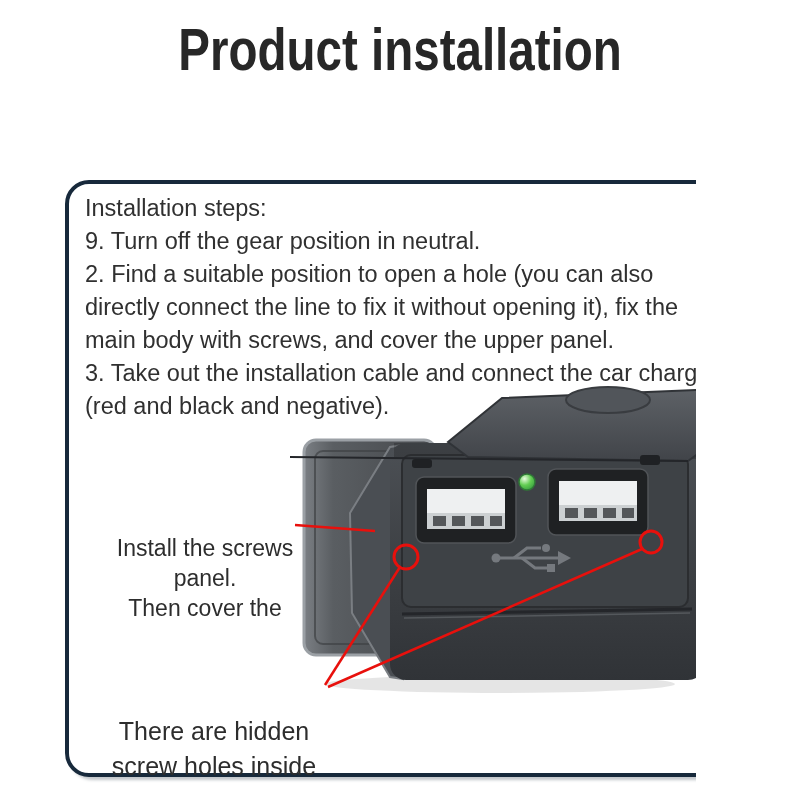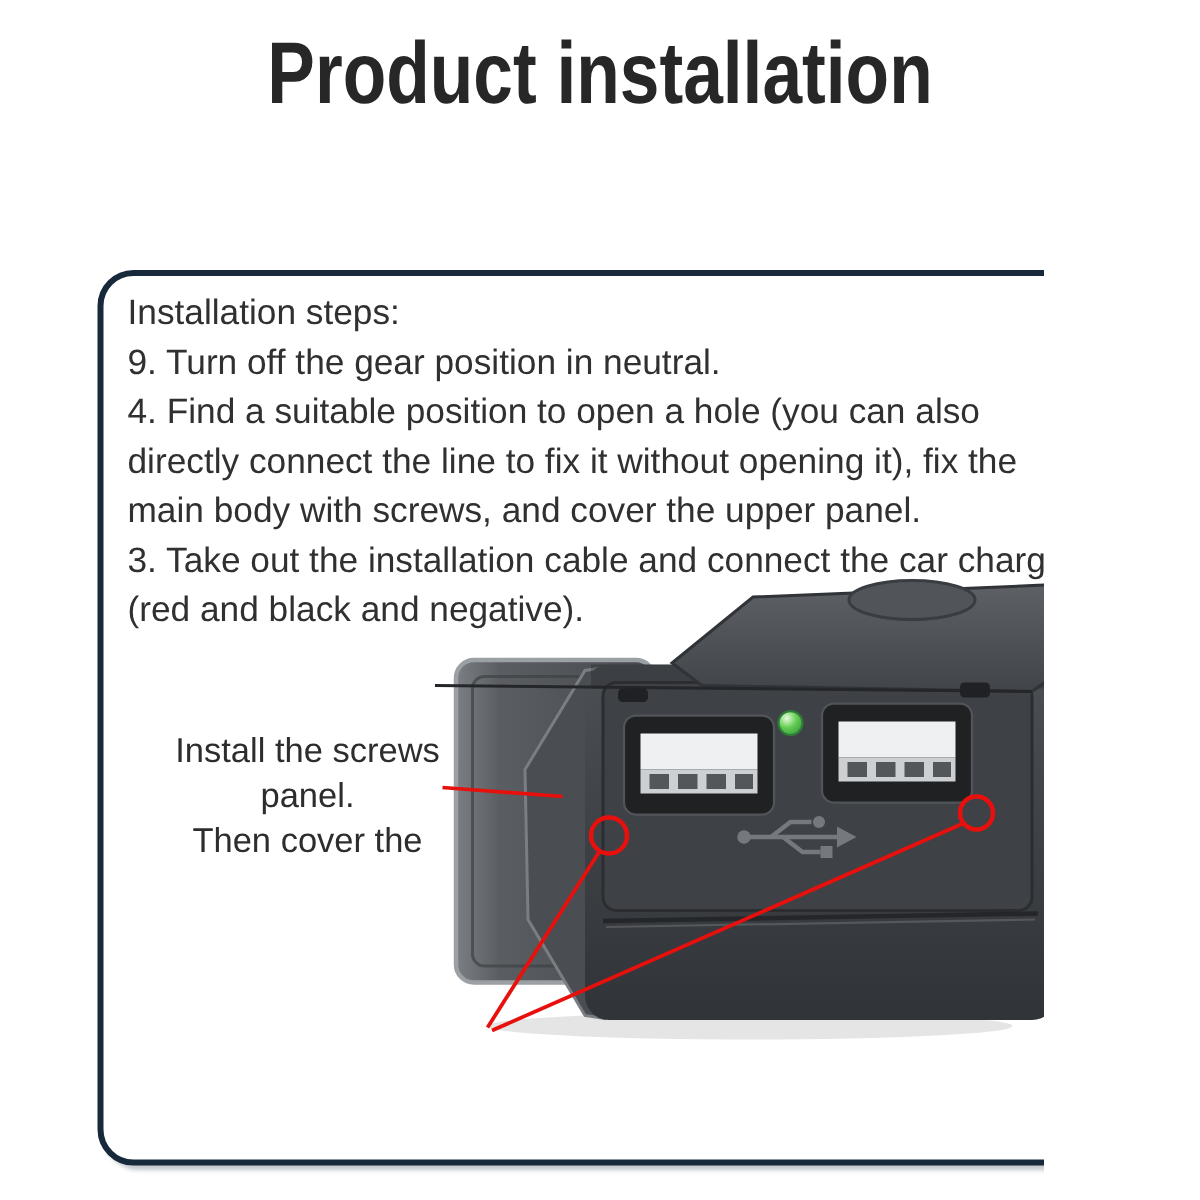--- a/index.html
+++ b/index.html
@@ -54,20 +54,21 @@
     position: absolute;
     left: 290px;
     top: 385px;
     width: 422px;
     height: 312px;
   }
   .ann {
     position: absolute;
     text-align: center;
     color: #2d2d2d;
+    margin-top: 48px;
   }
   .ann-screws {
     left: 83px;
     top: 485px;
     width: 244px;
     font-size: 23px;
     line-height: 30px;
   }
   .ann-holes {
     left: 88px;
@@ -82,21 +83,21 @@
 
 <div class="canvas">
 
   <h1 class="title"><span>Product installation</span></h1>
 
   <div class="panel"></div>
 
   <div class="steps">
     <div>Installation steps:</div>
     <div>9. Turn off the gear position in neutral.</div>
-    <div>4. Find a suitable position to open a hole (you can also directly connect the line to fix it without opening it), fix the main body with screws, and cover the upper panel.</div>
+    <div>2. Find a suitable position to open a hole (you can also directly connect the line to fix it without opening it), fix the main body with screws, and cover the upper panel.</div>
     <div>3. Take out the installation cable and connect the car charger (red and black and negative).</div>
   </div>
 
   <svg class="device-svg" viewBox="0 0 422 312">
     <defs>
       <linearGradient id="gplate" x1="0" y1="0" x2="1" y2="0">
         <stop offset="0" stop-color="#7b7f84"></stop>
         <stop offset="0.22" stop-color="#5a5e62"></stop>
         <stop offset="1" stop-color="#46494d"></stop>
       </linearGradient>
@@ -187,14 +188,18 @@
       <line x1="352" y1="164" x2="38" y2="302" stroke-width="2.5" stroke="#e8100c"></line>
     </g>
   </svg>
 
   <div class="ann ann-screws">
     <div>Install the screws</div>
     <div>panel.</div>
     <div>Then cover the</div>
   </div>
 
+  <div class="ann ann-holes">
+    <div>There are hidden</div>
+    <div>screw holes inside</div>
+  </div>
 
 </div>
 
 </body></html>

